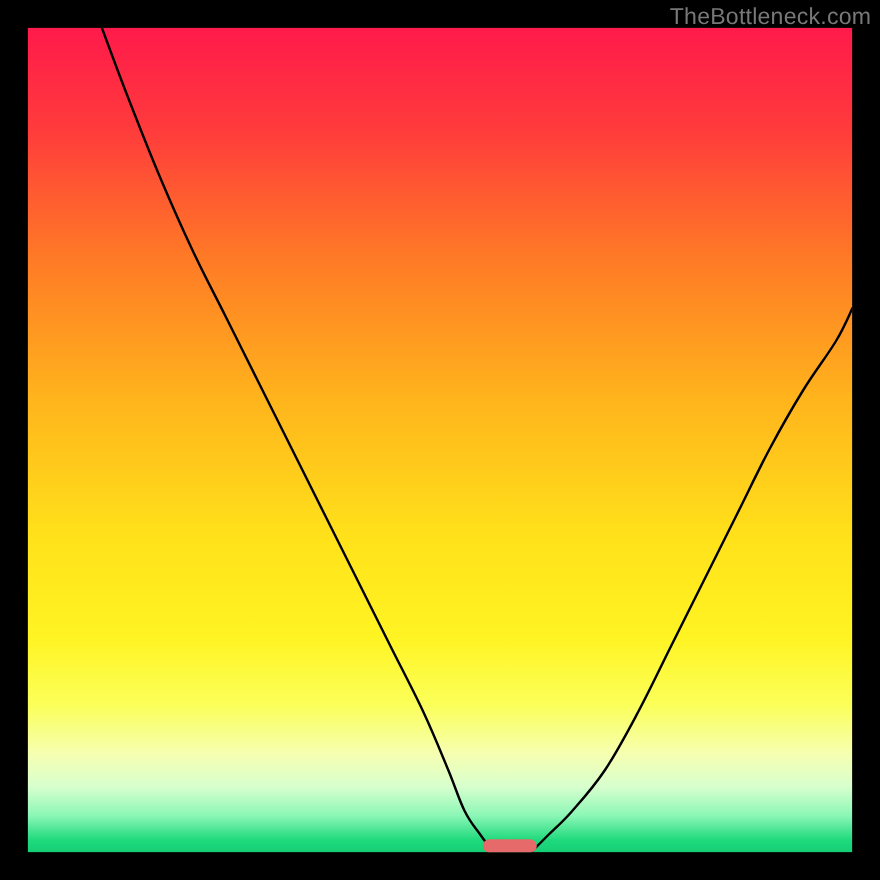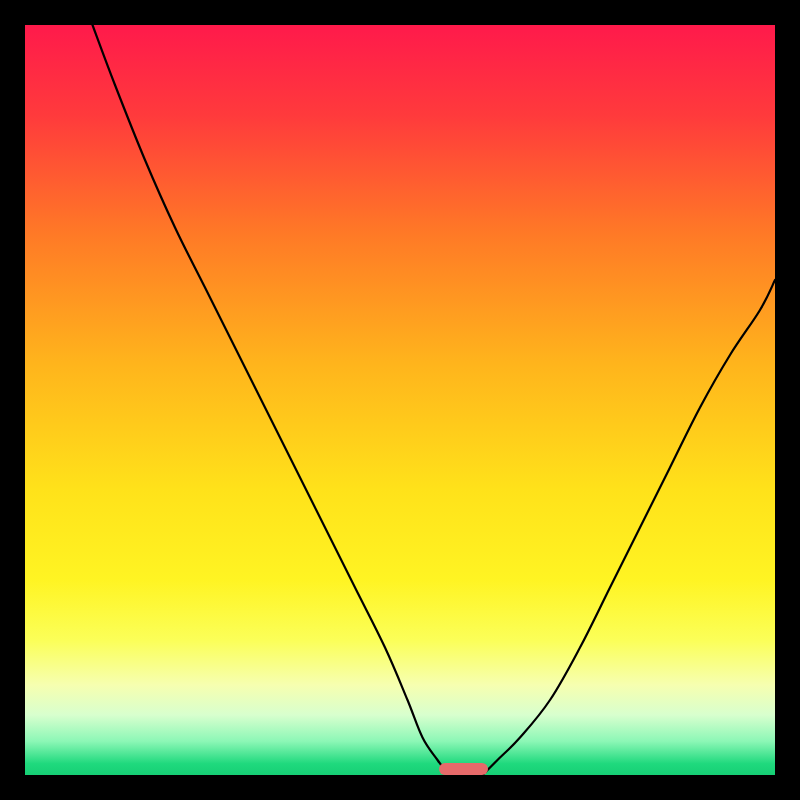--- a/index.html
+++ b/index.html
@@ -86,14 +86,15 @@
 
     <svg class="curve-svg" viewBox="0 0 100 100" preserveAspectRatio="none">
       <path id="curve-left" fill="none" stroke-width="0.45" stroke-linecap="round" vector-effect="non-scaling-stroke" style="stroke-width:2.2px" d="M 9 0 C 9.54 1.44, 10.74 4.76, 12 8 C 13.26 11.24, 14.56 14.58, 16 18 C 17.44 21.42, 18.56 23.94, 20 27 C 21.44 30.06, 22.56 32.12, 24 35 C 25.44 37.88, 26.560000000000002 40.120000000000005, 28.000000000000004 43.00000000000001 C 29.440000000000005 45.88000000000001, 30.560000000000002 48.120000000000005, 32 51 C 33.44 53.879999999999995, 34.56 56.12, 36 59 C 37.44 61.88, 38.56 64.12, 40 67 C 41.44 69.88, 42.56 72.12, 44 75 C 45.44 77.88, 46.74 80.3, 48 83 C 49.26 85.7, 50.1 87.84, 51 90 C 51.9 92.16, 52.28 93.56, 53 95 C 53.72 96.44, 54.37000000000001 97.1, 55.00000000000001 98 C 55.63 98.9, 56.23 99.64, 56.49999999999999 100" stroke="#000000"></path>
       <path id="curve-right" fill="none" stroke-width="0.45" stroke-linecap="round" vector-effect="non-scaling-stroke" style="stroke-width:2.2px" d="M 61 100 C 61.36 99.64, 62.1 98.9, 63 98 C 63.9 97.1, 64.74 96.44, 66 95 C 67.26 93.56, 68.56 92.16, 70 90 C 71.44 87.84, 72.56 85.7, 74 83 C 75.44 80.3, 76.56 77.88, 78 75 C 79.44 72.12, 80.56 69.88, 82 67 C 83.44 64.12, 84.56 61.88, 86 59 C 87.44 56.12, 88.56 53.7, 90 51 C 91.44 48.3, 92.56 46.33999999999999, 94 43.99999999999999 C 95.44 41.66, 96.92 39.8, 98 38 C 99.08 36.2, 99.64 34.72, 100 34" stroke="#000000"></path>
     </svg>
 
     <div class="marker" id="marker" style="left: 414.375px; top: 738px; width: 48.75px; height: 12px; background: rgb(230, 106, 106);"></div>
 
   </div>
 
+  <div class="watermark">TheBottleneck.com</div>
 
 </div>
 
 </body></html>

